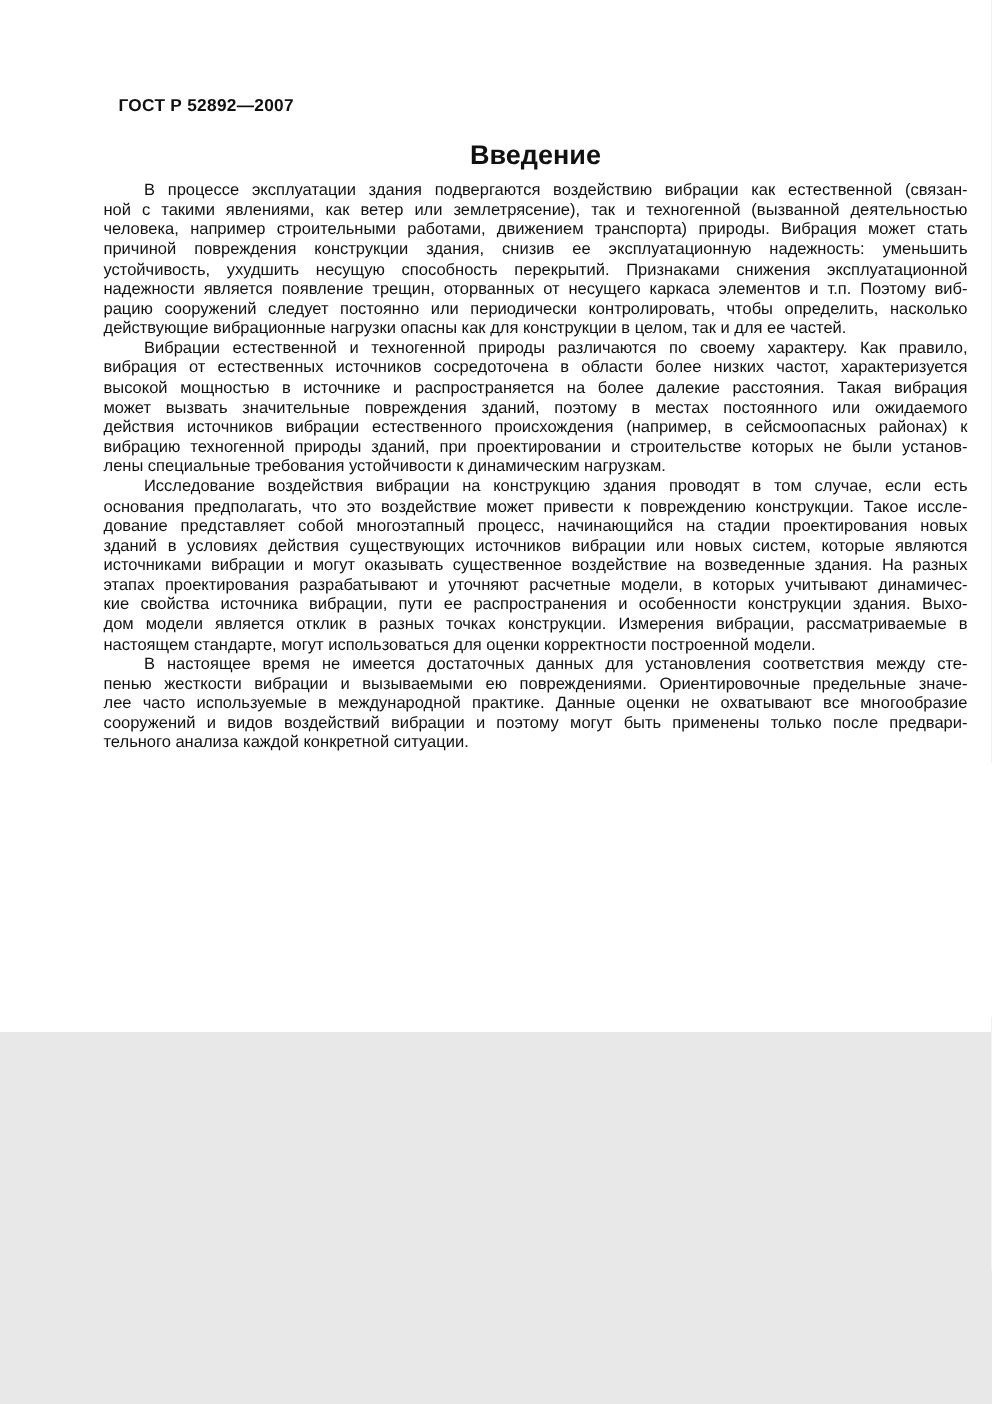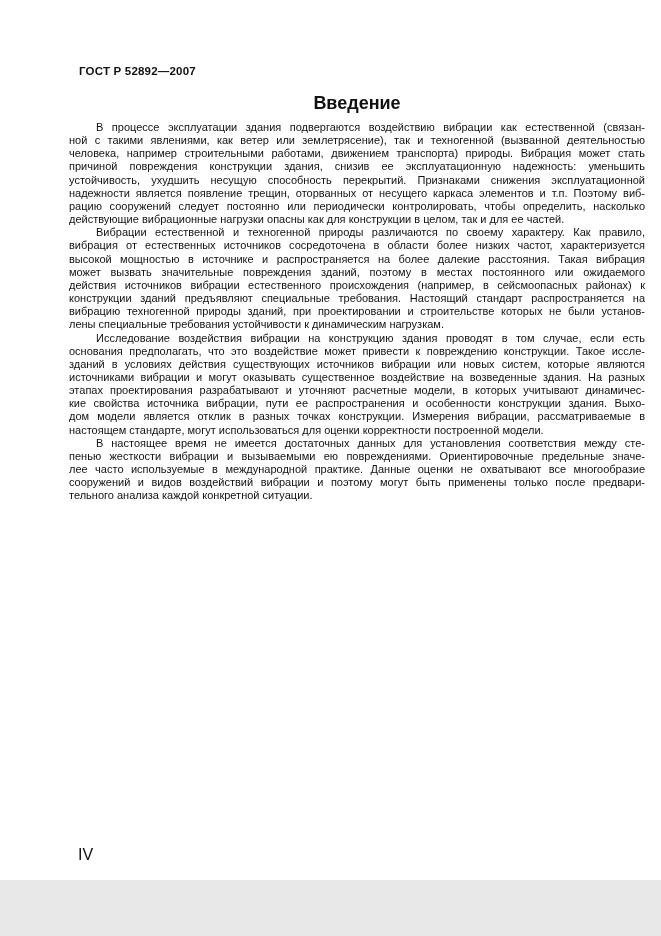--- a/index.html
+++ b/index.html
@@ -1,19 +1,19 @@
 <!DOCTYPE html>
 <html lang="ru"><head>
 <meta charset="utf-8">
 <style>
   html, body { margin: 0; padding: 0; background: #e8e8e8; }
   .page {
     position: relative;
     width: 661px;
-    height: 880px;
+    height: 688px;
     background: #ffffff;
     font-family: "Liberation Sans", sans-serif;
     color: #111111;
     overflow: hidden;
     margin: 0 auto;
   }
   .doc-code {
     position: absolute;
     left: 79px;
     top: 65px;
@@ -76,28 +76,28 @@
       <div class="line j">рацию сооружений следует постоянно или периодически контролировать, чтобы определить, насколько</div>
       <div class="line">действующие вибрационные нагрузки опасны как для конструкции в целом, так и для ее частей.</div>
     </div>
 
     <div class="para">
       <div class="line j indent">Вибрации естественной и техногенной природы различаются по своему характеру. Как правило,</div>
       <div class="line j">вибрация от естественных источников сосредоточена в области более низких частот, характеризуется</div>
       <div class="line j">высокой мощностью в источнике и распространяется на более далекие расстояния. Такая вибрация</div>
       <div class="line j">может вызвать значительные повреждения зданий, поэтому в местах постоянного или ожидаемого</div>
       <div class="line j">действия источников вибрации естественного происхождения (например, в сейсмоопасных районах) к</div>
-      <div class="line j">конструкции зданий предъявляют специальные требования. Настоящий стандарт распространяется на</div>
       <div class="line j">вибрацию техногенной природы зданий, при проектировании и строительстве которых не были установ-</div>
       <div class="line">лены специальные требования устойчивости к динамическим нагрузкам.</div>
     </div>
 
     <div class="para">
       <div class="line j indent">Исследование воздействия вибрации на конструкцию здания проводят в том случае, если есть</div>
       <div class="line j">основания предполагать, что это воздействие может привести к повреждению конструкции. Такое иссле-</div>
+      <div class="line j">дование представляет собой многоэтапный процесс, начинающийся на стадии проектирования новых</div>
       <div class="line j">зданий в условиях действия существующих источников вибрации или новых систем, которые являются</div>
       <div class="line j">источниками вибрации и могут оказывать существенное воздействие на возведенные здания. На разных</div>
       <div class="line j">этапах проектирования разрабатывают и уточняют расчетные модели, в которых учитывают динамичес-</div>
       <div class="line j">кие свойства источника вибрации, пути ее распространения и особенности конструкции здания. Выхо-</div>
       <div class="line j">дом модели является отклик в разных точках конструкции. Измерения вибрации, рассматриваемые в</div>
       <div class="line">настоящем стандарте, могут использоваться для оценки корректности построенной модели.</div>
     </div>
 
     <div class="para">
       <div class="line j indent">В настоящее время не имеется достаточных данных для установления соответствия между сте-</div>

